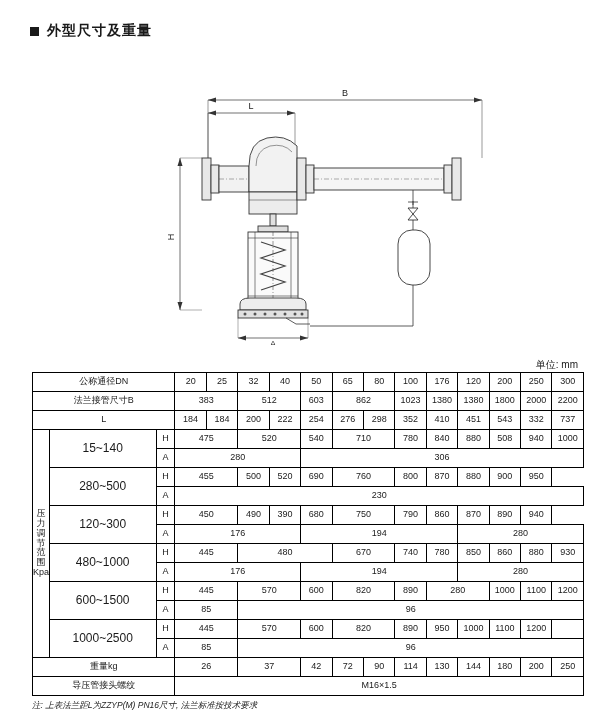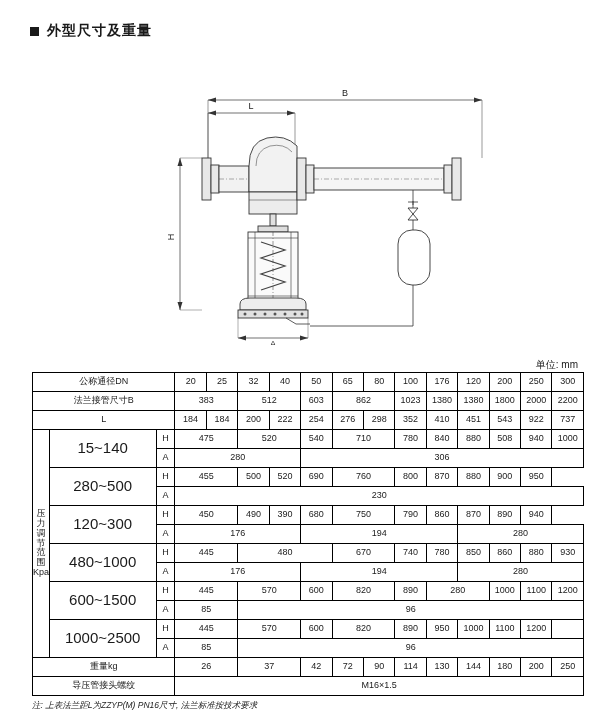--- a/index.html
+++ b/index.html
@@ -40,21 +40,21 @@
   }
   table.spec td{
     border:1px solid #000;
     text-align:center;
     vertical-align:middle;
     height:18px;
     padding:0;
     line-height:1.1;
   }
   td.lbl{font-size:9px;}
-  td.rowhdr{font-size:15px;margin-left:21px;}
+  td.rowhdr{font-size:12px;margin-left:21px;}
   td.vert{
     font-size:9px;
     width:16px;
     line-height:1.25;
   }
   td.ha{width:18px;font-size:9px;}
   .note{
     position:absolute;left:32px;top:700px;
     font-size:8.5px;
     font-style:italic;
@@ -221,21 +221,21 @@
       <td>184</td>
       <td>200</td>
       <td>222</td>
       <td>254</td>
       <td>276</td>
       <td>298</td>
       <td>352</td>
       <td>410</td>
       <td>451</td>
       <td>543</td>
-      <td>922</td>
+      <td>332</td>
       <td>737</td>
     </tr>
 
     <tr>
       <td class="vert" rowspan="12">
         <div>压</div>
         <div>力</div>
         <div>调</div>
         <div>节</div>
         <div>范</div>

